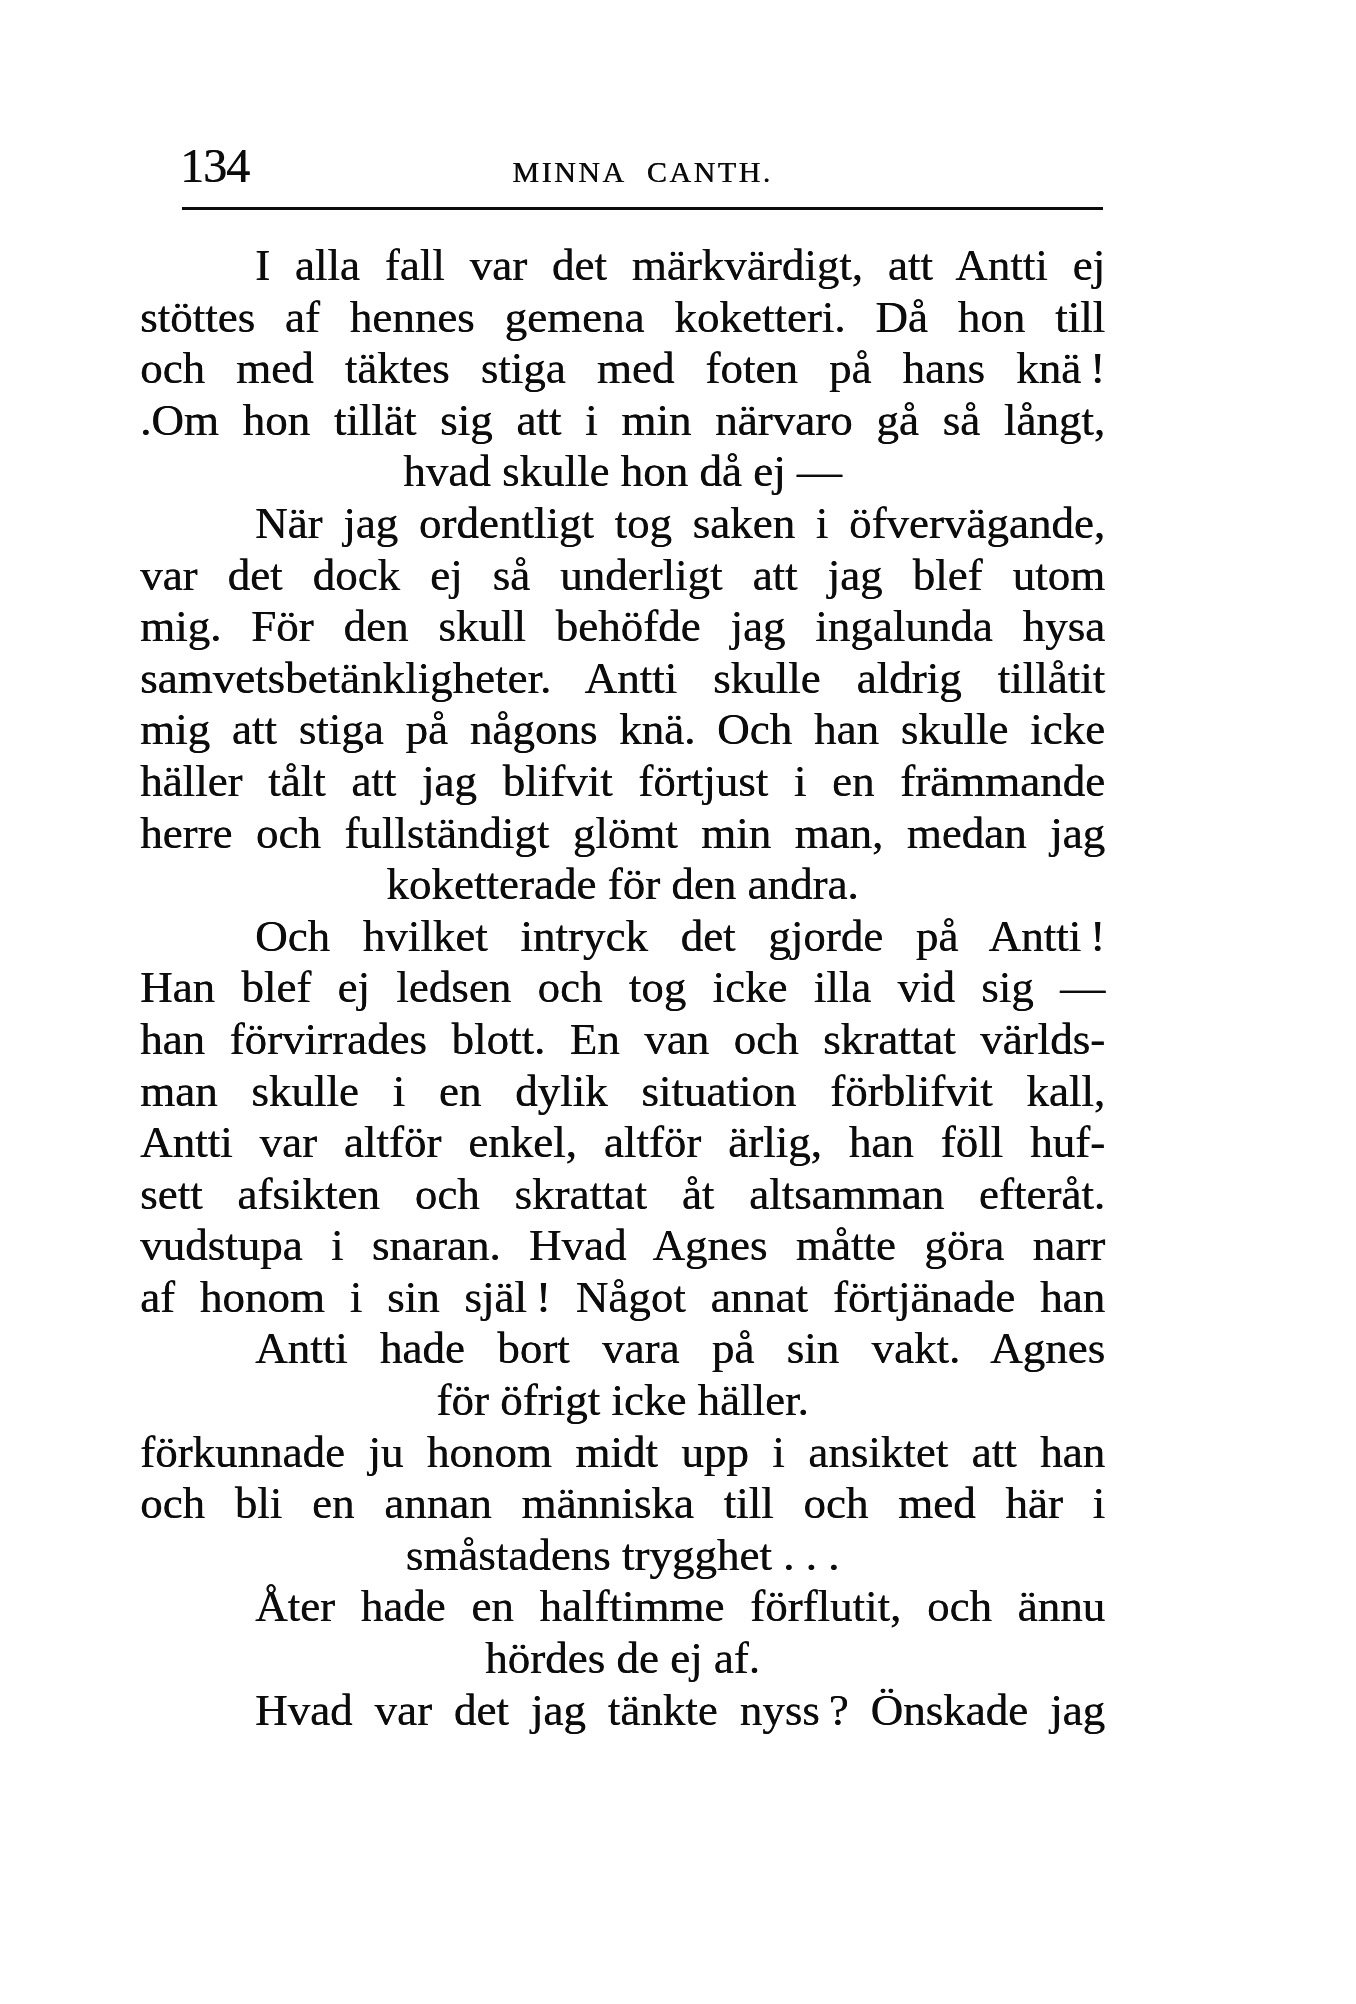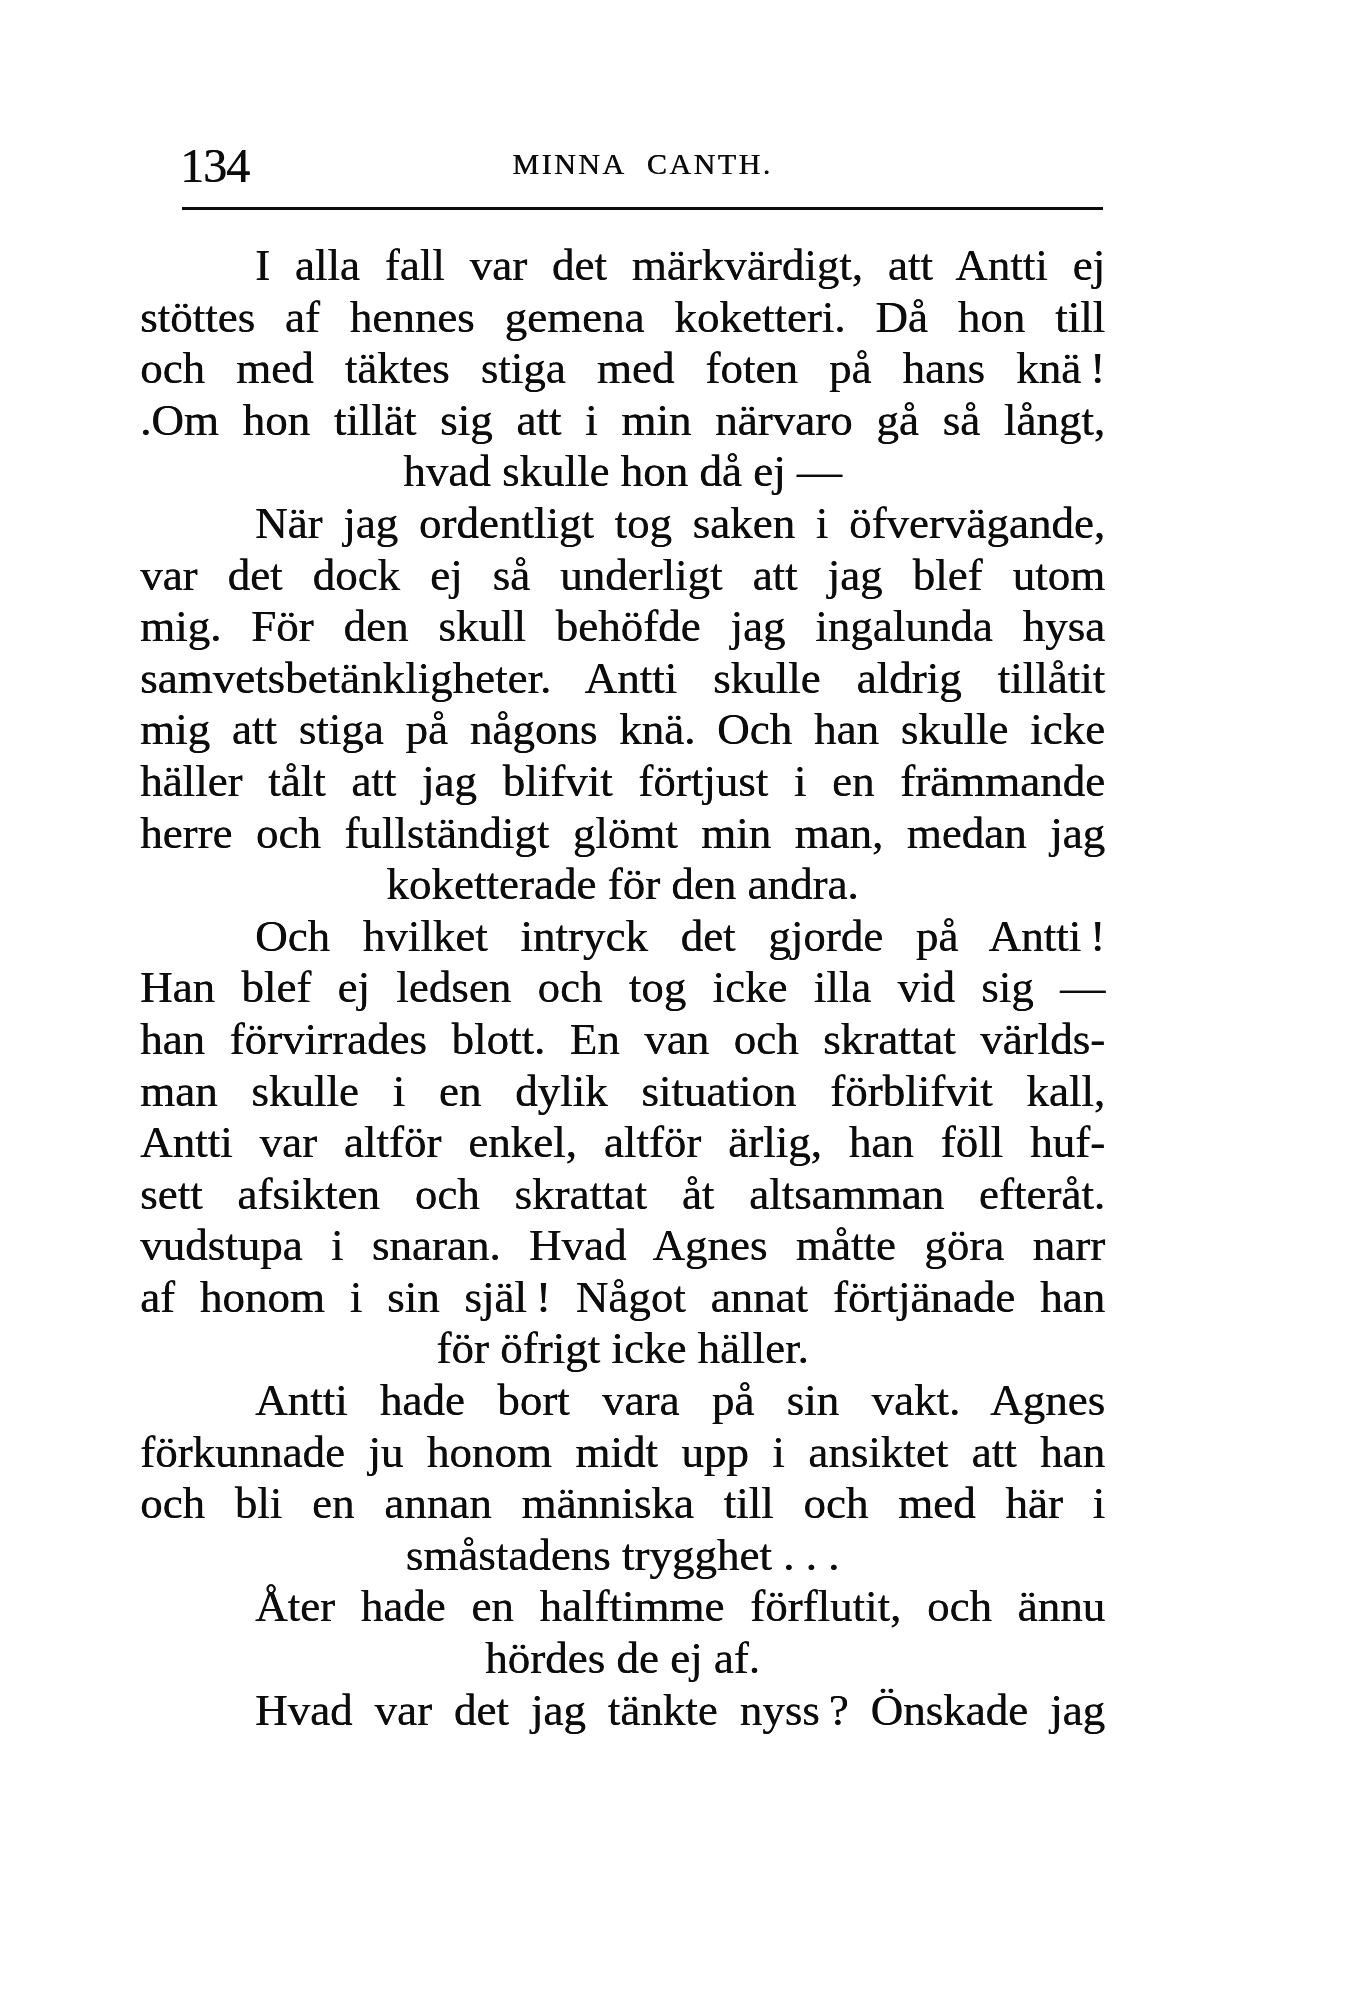--- a/index.html
+++ b/index.html
@@ -23,21 +23,21 @@
     left: 180px;
     top: 108px;
     font-size: 48px;
     line-height: 52px;
     letter-spacing: -1px;
     text-shadow: 0.4px 0 0 currentColor;
   }
   .running-title {
     position: absolute;
     left: 182px;
-    top: 114px;
+    top: 122px;
     width: 921px;
     text-align: center;
     font-size: 30px;
     line-height: 36px;
     letter-spacing: 2.5px;
     word-spacing: 12px;
     text-shadow: 0.4px 0 0 currentColor;
   }
   .header-rule {
     position: absolute;
@@ -95,22 +95,22 @@
       <div class="line just">herre och fullständigt glömt min man, medan jag</div>
       <div class="line">koketterade för den andra.</div>
       <div class="line indent just">Och hvilket intryck det gjorde på Antti !</div>
       <div class="line just">Han blef ej ledsen och tog icke illa vid sig —</div>
       <div class="line just">han förvirrades blott. En van och skrattat världs-</div>
       <div class="line just">man skulle i en dylik situation förblifvit kall,</div>
       <div class="line just">Antti var altför enkel, altför ärlig, han föll huf-</div>
       <div class="line just">sett afsikten och skrattat åt altsamman efteråt.</div>
       <div class="line just">vudstupa i snaran. Hvad Agnes måtte göra narr</div>
       <div class="line just">af honom i sin själ ! Något annat förtjänade han</div>
+      <div class="line indent just">Antti hade bort vara på sin vakt. Agnes</div>
       <div class="line">för öfrigt icke häller.</div>
-      <div class="line indent just">Antti hade bort vara på sin vakt. Agnes</div>
       <div class="line just">förkunnade ju honom midt upp i ansiktet att han</div>
       <div class="line just">och bli en annan människa till och med här i</div>
       <div class="line">småstadens trygghet . . .</div>
       <div class="line indent just">Åter hade en halftimme förflutit, och ännu</div>
       <div class="line">hördes de ej af.</div>
       <div class="line indent just">Hvad var det jag tänkte nyss ? Önskade jag</div>
     </main>
 </div>
 
 </body></html>

